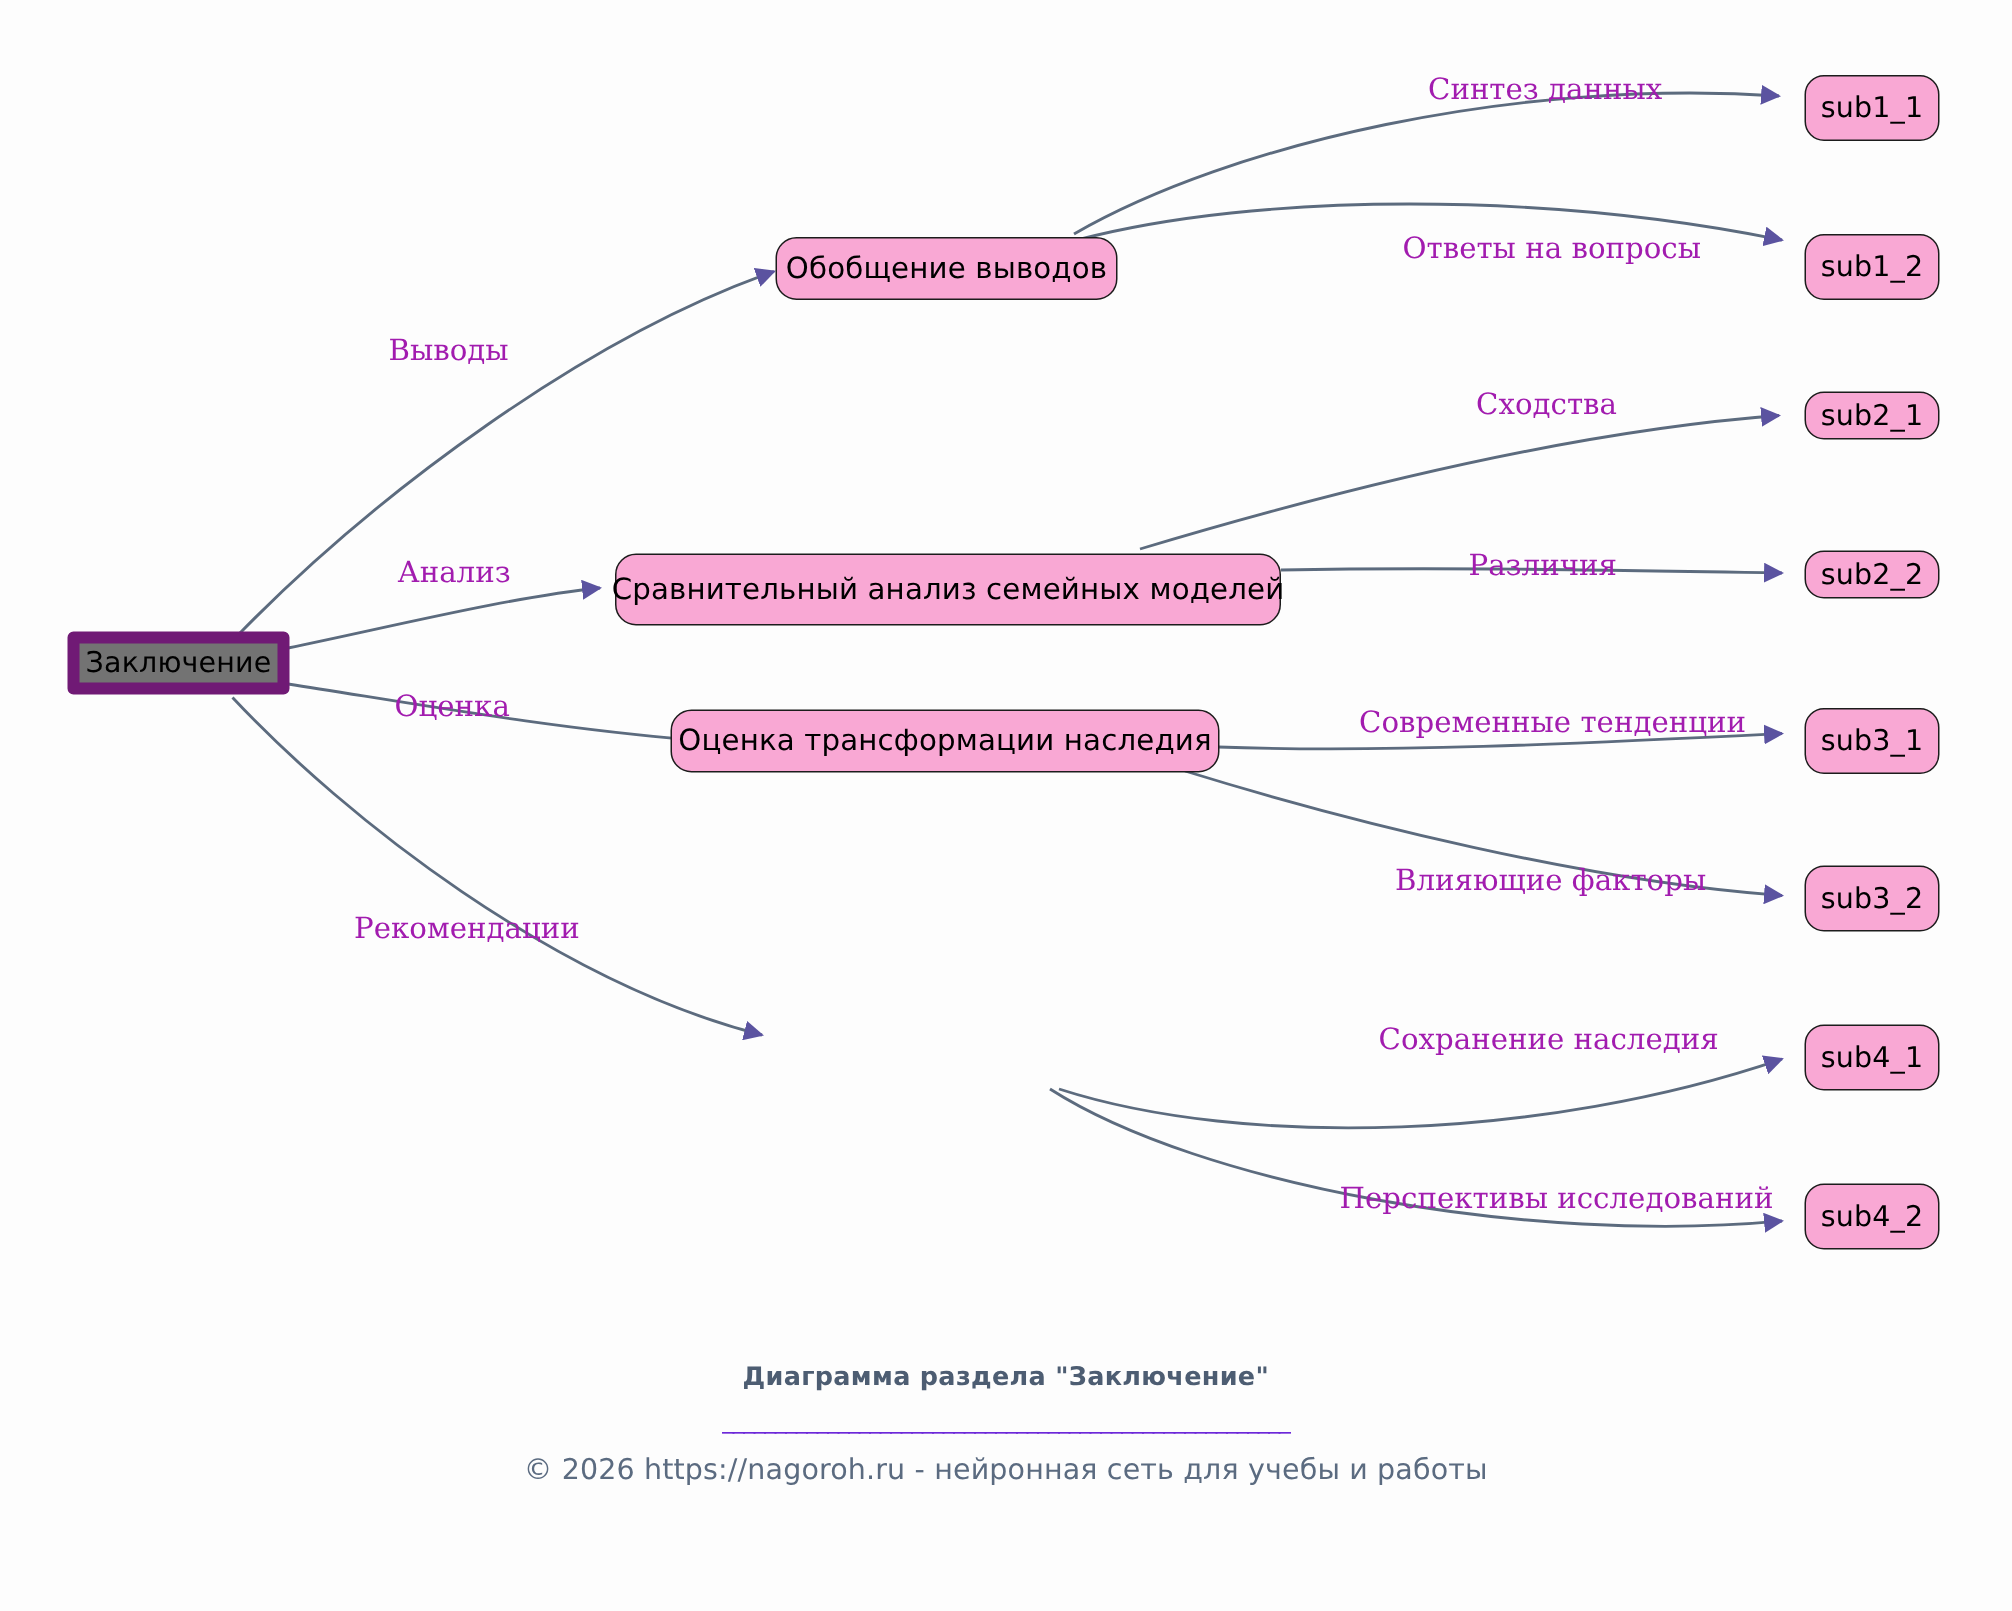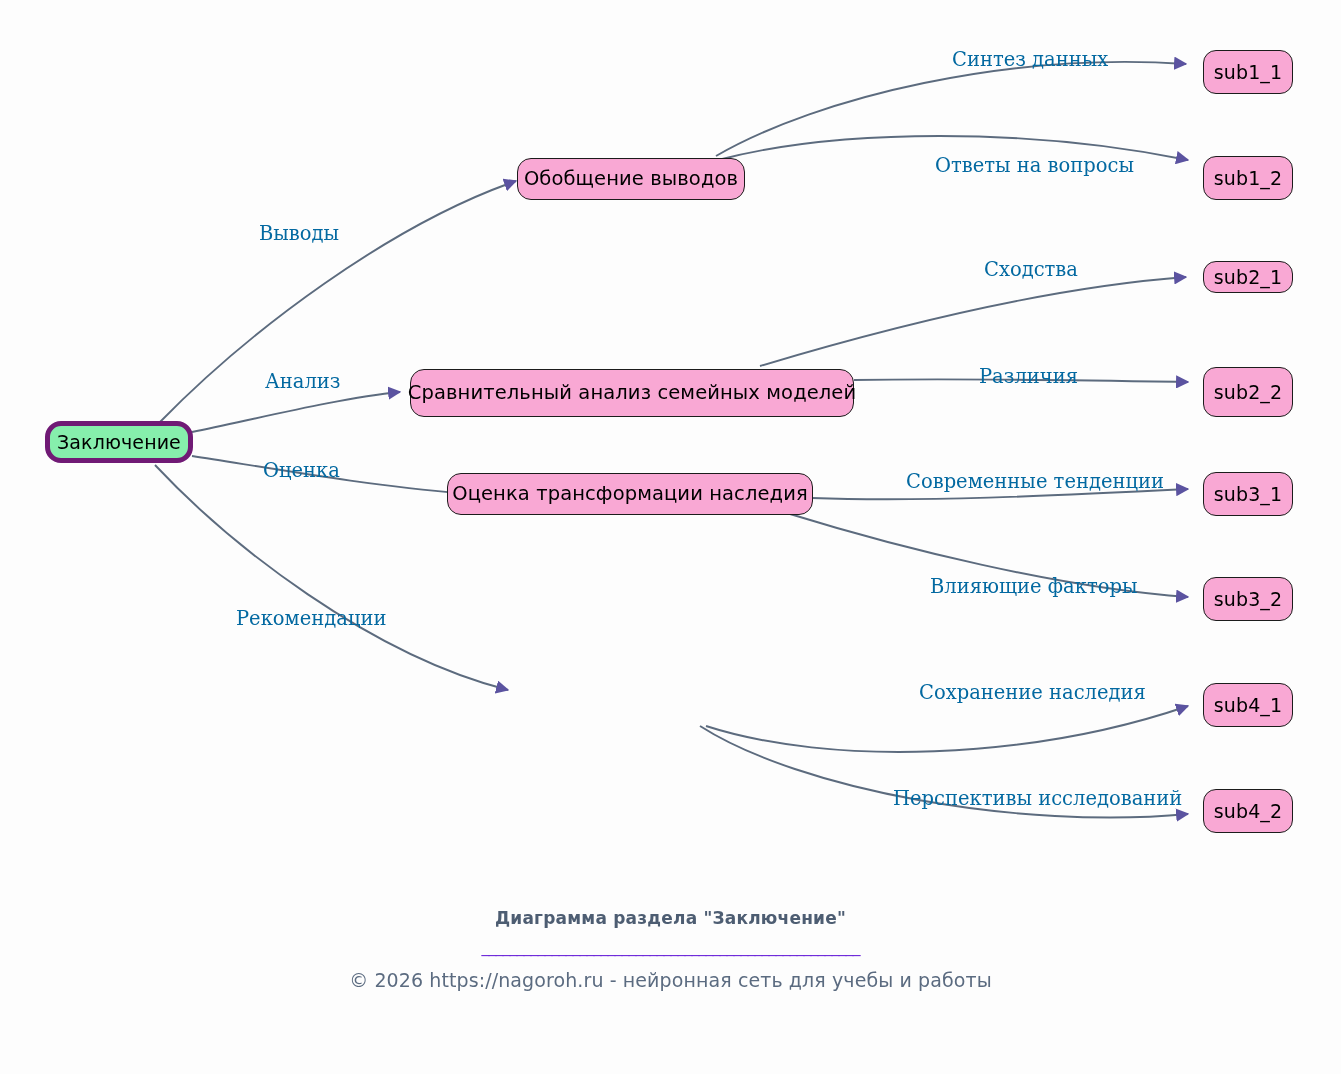--- a/index.html
+++ b/index.html
@@ -43,38 +43,38 @@
     background: #f9a8d4;
     color: #000000;
     font-family: "DejaVu Sans", sans-serif;
     font-size: 19.5px;
     line-height: 1;
     white-space: nowrap;
     letter-spacing: 0.1px;
   }
 
   .node.root {
-    background: #86efac;
-    border: 5px solid #701a75;
-    border-radius: 16px;
+    background: #737373;
+    border: 8px solid #701a75;
+    border-radius: 4px;
     font-size: 19px;
   }
 
   .node.leaf {
     font-size: 19px;
     border-width: 1.6px;
     border-radius: 13px;
   }
 
   
   .edge-label {
     position: absolute;
     font-family: "DejaVu Serif", serif;
     font-size: 19.5px;
-    color: #0369a1;
+    color: #a21caf;
     white-space: nowrap;
     line-height: 1;
   }
 
   
   .footer {
     position: absolute;
     left: 0;
     top: 908px;
     width: 1341px;
@@ -163,21 +163,21 @@
   <div class="node leaf" style="left:1203px; top:50px; width:90px; height:44px;">
     <span>sub1_1</span>
   </div>
   <div class="node leaf" style="left:1203px; top:156px; width:90px; height:44px;">
     <span>sub1_2</span>
   </div>
 
   <div class="node leaf" style="left:1203px; top:261px; width:90px; height:32px;">
     <span>sub2_1</span>
   </div>
-  <div class="node leaf" style="left:1203px; top:367px; width:90px; height:50px;">
+  <div class="node leaf" style="left:1203px; top:367px; width:90px; height:32px;">
     <span>sub2_2</span>
   </div>
 
   <div class="node leaf" style="left:1203px; top:472px; width:90px; height:44px;">
     <span>sub3_1</span>
   </div>
   <div class="node leaf" style="left:1203px; top:577px; width:90px; height:44px;">
     <span>sub3_2</span>
   </div>
 

